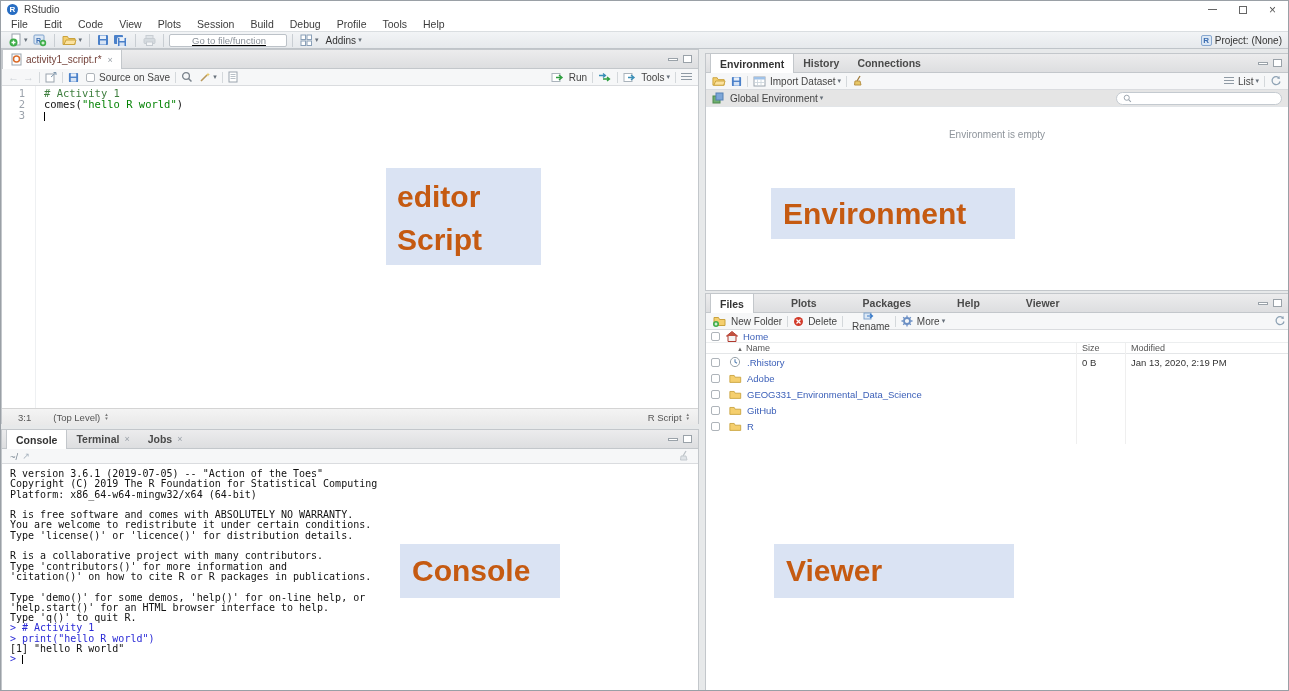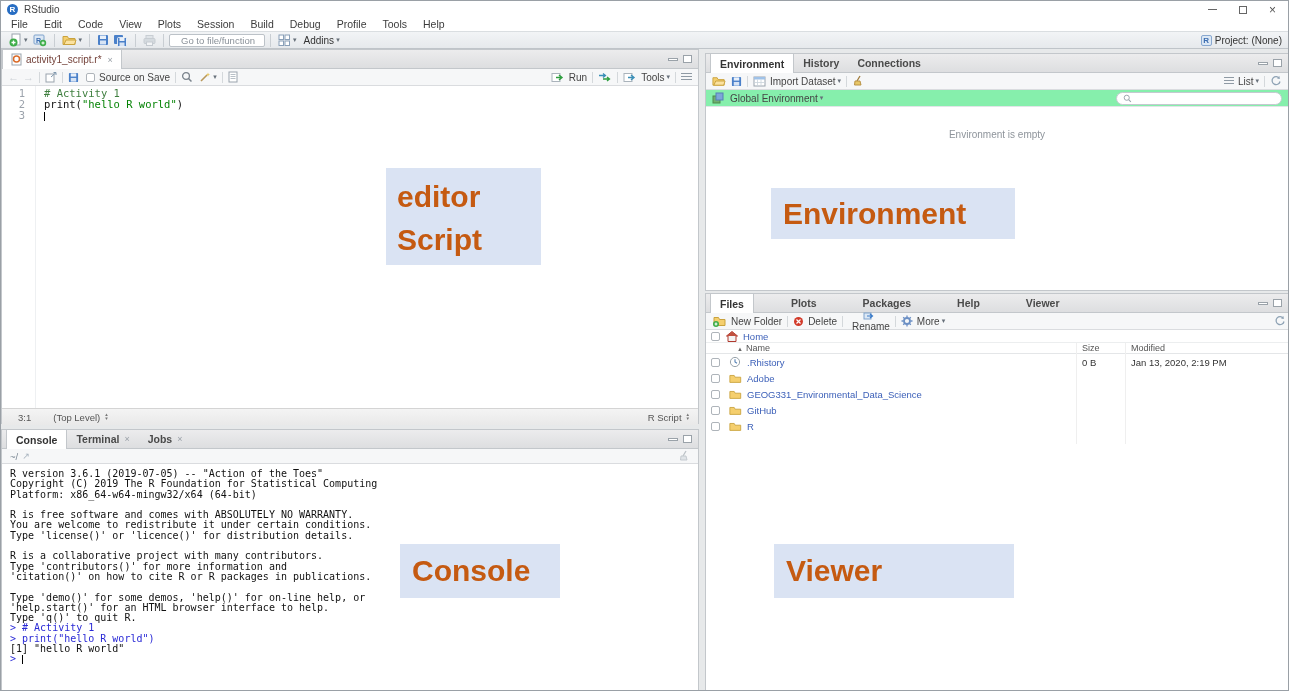--- a/index.html
+++ b/index.html
@@ -22,22 +22,22 @@
   .menubar { height:14px; display:flex; align-items:center; padding-left:2px; background:#fff; }
   .menu-item { font-size:10.5px; color:#3c3c3c; padding:0 8px; }
 
   
   .toolbar { height:18px; background:linear-gradient(#f2f4f6,#e6e9ec);
              border-top:1px solid #dadee1; border-bottom:1px solid #bfc4c9;
              display:flex; align-items:center; padding:0 6px; }
   .tb-sep { width:1px; height:13px; background:#c9ced3; margin:0 5px; }
   .tb-btn { display:flex; align-items:center; margin:0 2px; }
   .dd { font-size:7px; color:#67707a; margin-left:2px; }
-  .goto-box { display:flex; align-items:center; width:96px; height:13px; background:#fff;
-              border:1px solid #bcc2c8; border-radius:2px; padding:0 8px; }
+  .goto-box { display:flex; align-items:center; width:118px; height:13px; background:#fff;
+              border:1px solid #bcc2c8; border-radius:2px; padding:0 19px;text-decoration:underline; }
   .goto-box input { border:none; outline:none; width:76px; font-size:9.5px; color:#444;
                     font-family:"Liberation Sans",sans-serif; padding:0; margin-left:3px; background:transparent; }
   .goto-box input::placeholder { color:#8a9199; }
   .tb-label { font-size:10px; color:#333; margin-left:3px; }
   .proj { margin-left:auto; display:flex; align-items:center; }
   .proj-icon { width:11px; height:11px; border:1px solid #88a8d0; background:#dce8f5; border-radius:2px;
                color:#3c6db0; font-size:8px; font-weight:bold; display:flex; align-items:center; justify-content:center; }
 
   
   .workspace { position:absolute; top:48px; left:0; right:0; bottom:0; background:#e7e9ea; }
@@ -84,21 +84,21 @@
 
   
   .console-path { height:15px; background:#f6f7f8; border-bottom:1px solid #dadcdf; display:flex;
                   align-items:center; padding:0 8px; font-size:9.5px; color:#7d8a96; }
   .console-out { padding:5px 8px; font-family:"DejaVu Sans Mono", monospace; font-size:10px;
                  line-height:10.3px; color:#111; }
   .console-out pre { margin:0; font:inherit; white-space:pre; }
   .cline-in { color:#2a2ad6; white-space:pre; }
 
   
-  .env-row2 { height:17px; background:#86efac; border-bottom:1px solid #e2e5e8; display:flex;
+  .env-row2 { height:17px; background:#e5e5e5; border-bottom:1px solid #e2e5e8; display:flex;
               align-items:center; padding:0 6px; font-size:10px; color:#444; }
   .search-box { margin-left:auto; display:flex; align-items:center; width:166px; height:13px;
                 border:1px solid #c4cad0; border-radius:7px; background:#fff; padding:0 6px; }
   .search-box input { border:none; outline:none; flex:1; font-size:9px; background:transparent; margin-left:4px; }
   .env-empty { text-align:center; padding-top:22px; font-size:10px; color:#8e949b; }
 
   
   .breadcrumb { height:13px; display:flex; align-items:center; padding:0 5px; border-bottom:1px solid #eceeef; }
   .bc-link { font-size:9.5px; color:#3b5fb8; margin-left:5px; }
   .ftable { position:relative; }
@@ -308,21 +308,21 @@
         </div>
       </div>
       <div class="code-area">
         <div class="gutter">
           <div>1</div>
           <div>2</div>
           <div>3</div>
         </div>
         <div class="code-col">
           <div class="tok-comment"># Activity 1</div>
-          <div><span>print(</span><span class="tok-str">"hello R world"</span><span>)</span></div>
+          <div><span>comes(</span><span class="tok-str">"hello R world"</span><span>)</span></div>
           <div><span class="caret"></span></div>
         </div>
       </div>
       <div class="statusbar">
         <span style="margin-left:8px;">3:1</span>
         <span style="margin-left:22px;">(Top Level)</span>
         <span class="updown">
             <span>▲</span>
             <span>▼</span>
           </span>

